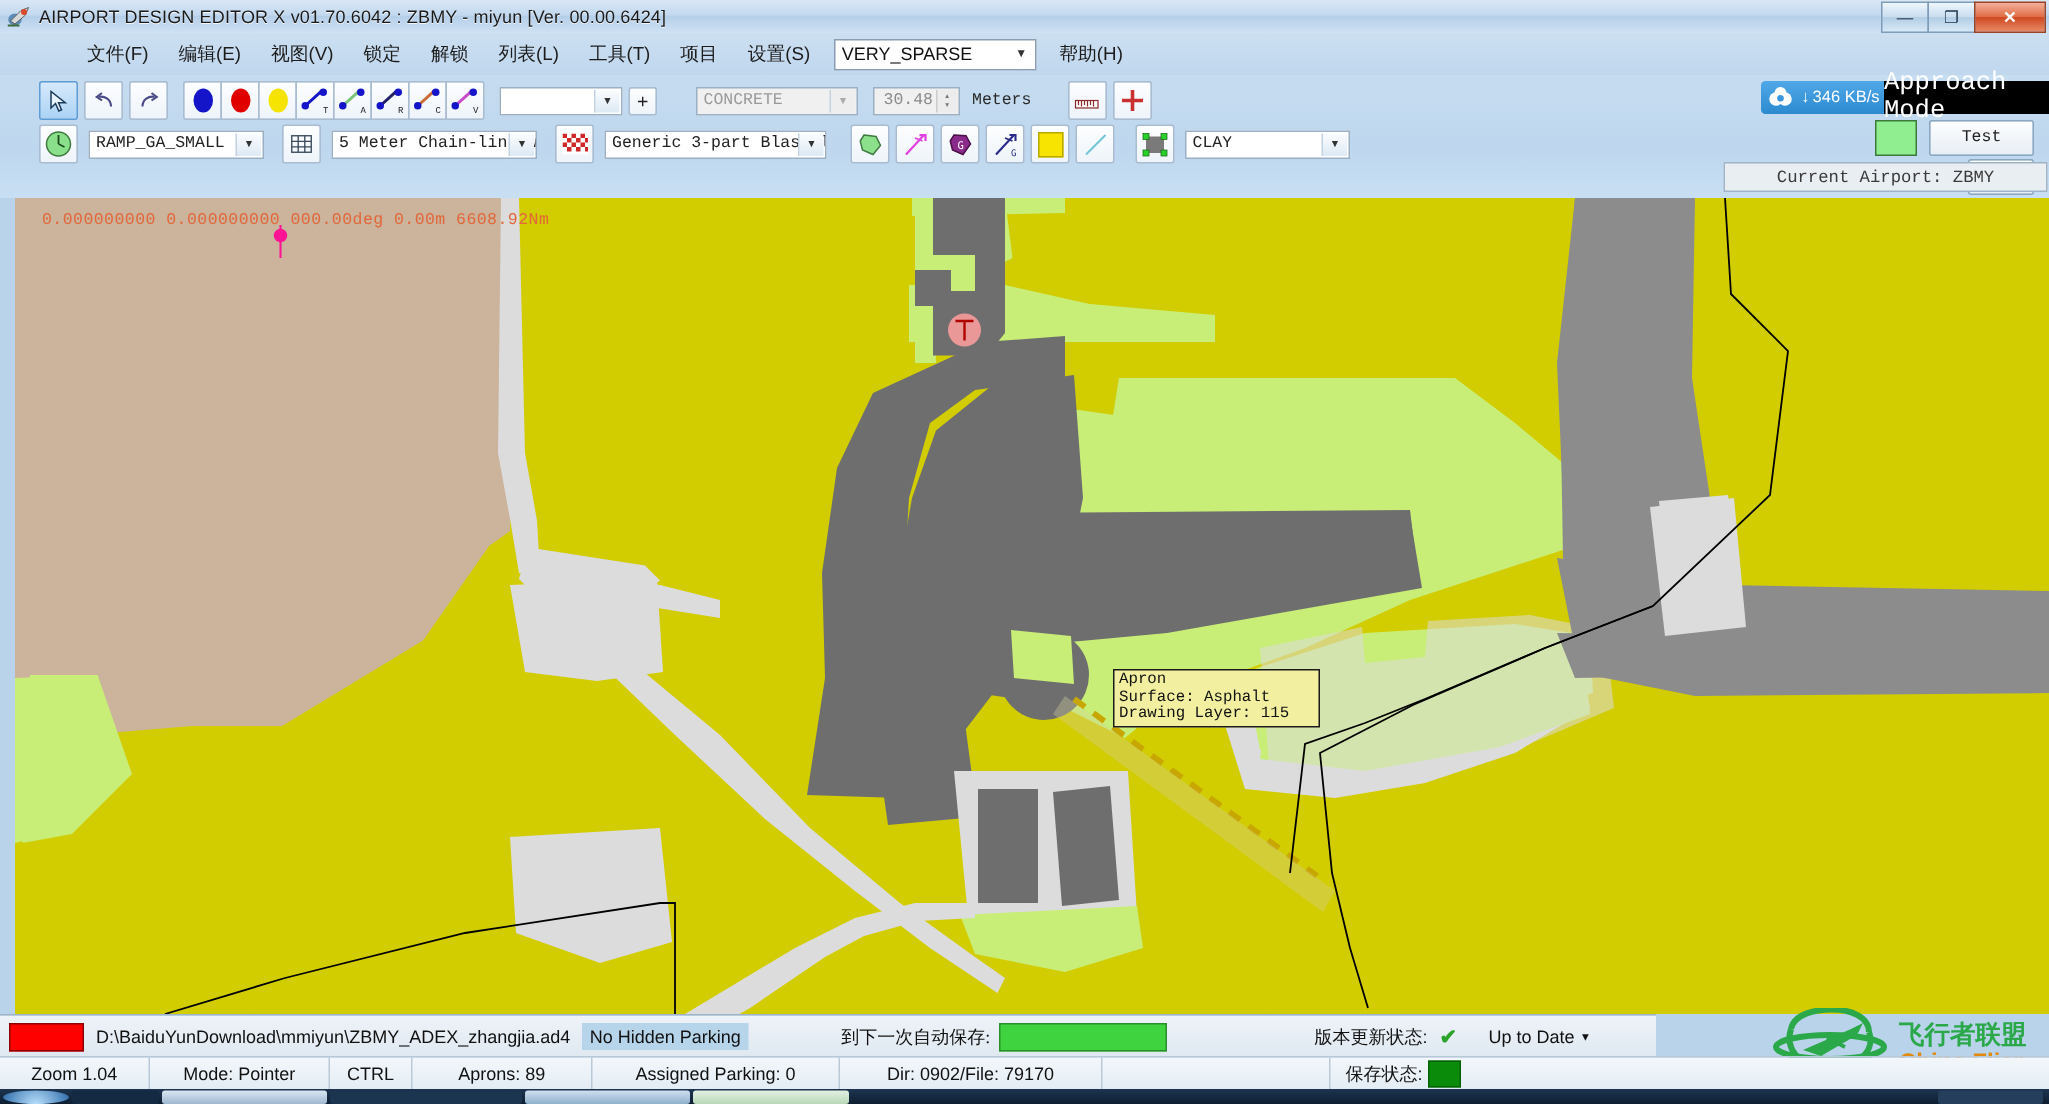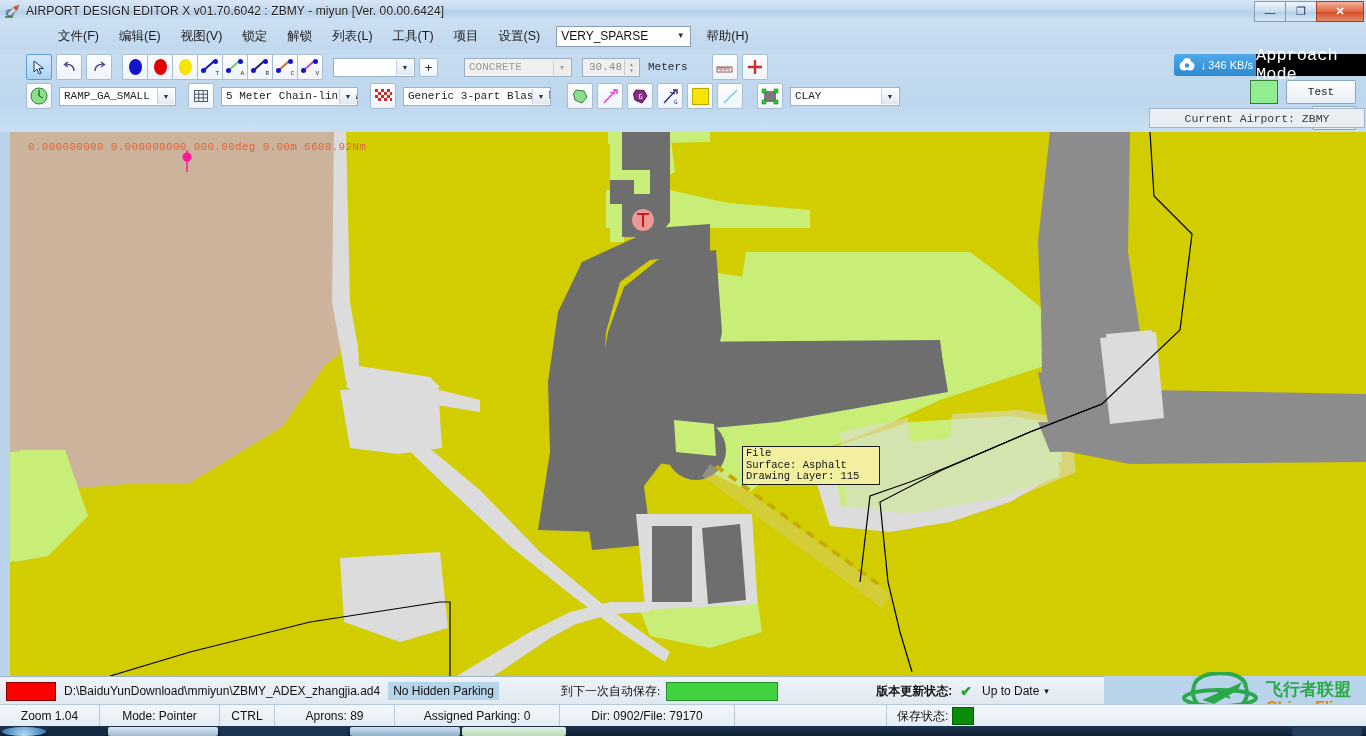--- a/index.html
+++ b/index.html
@@ -576,34 +576,34 @@
 </div>
 
 <div style="position:absolute;left:178px;top:150px;width:18px;height:22px;pointer-events:none;">
   <svg width="18" height="22" viewBox="0 0 18 22">
     <path d="M9 0 L9 22" stroke="#ff1493" stroke-width="1.4"></path>
     <circle cx="9" cy="7" r="4.5" fill="#ff1493"></circle>
   </svg>
 </div>
 
 <div id="tooltip">
-  <div>File</div>
+  <div>Apron</div>
   <div>Surface: Asphalt</div>
   <div>Drawing Layer: 115</div>
 </div>
 
 <div id="statusbar1">
   <div class="red-sw"></div>
   <div class="filepath">D:\BaiduYunDownload\mmiyun\ZBMY_ADEX_zhangjia.ad4</div>
   <div class="hidden-obj">No Hidden Parking</div>
   <div class="sb-lbl" style="margin-left:62px;font-family:Liberation Serif, serif;">到下一次自动保存:</div>
   <div class="green-bar" style="margin-left:6px;"></div>
-  <div class="sb-lbl" style="margin-left:98px;font-weight:bold;">版本更新状态:</div>
+  <div class="sb-lbl" style="margin-left:98px;">版本更新状态:</div>
   <span class="chk-green" style="margin-left:8px;">✔</span>
-  <div class="sb-lbl" style="margin-left:10px;">Up to Date</div>
+  <div class="sb-lbl" style="margin-left:21px;">Up to Date</div>
   <div class="sb-lbl" style="margin-left:5px;font-size:9px;">▾</div>
 </div>
 
 <div id="logo">
   <svg width="180" height="52" viewBox="0 0 180 52">
     <g fill="none" stroke="#2aa84a" stroke-width="4">
       <path d="M12 18 C12 6 28 2 40 2 C52 2 68 6 68 18 C68 32 52 42 40 42 C28 42 12 32 12 18" opacity="0"></path>
       <path d="M14 14 C16 4 30 1 41 1 C54 1 66 6 66 16"></path>
       <path d="M14 14 C10 26 18 40 40 40 C62 40 70 26 66 16"></path>
       <ellipse cx="40" cy="26" rx="36" ry="8"></ellipse>

